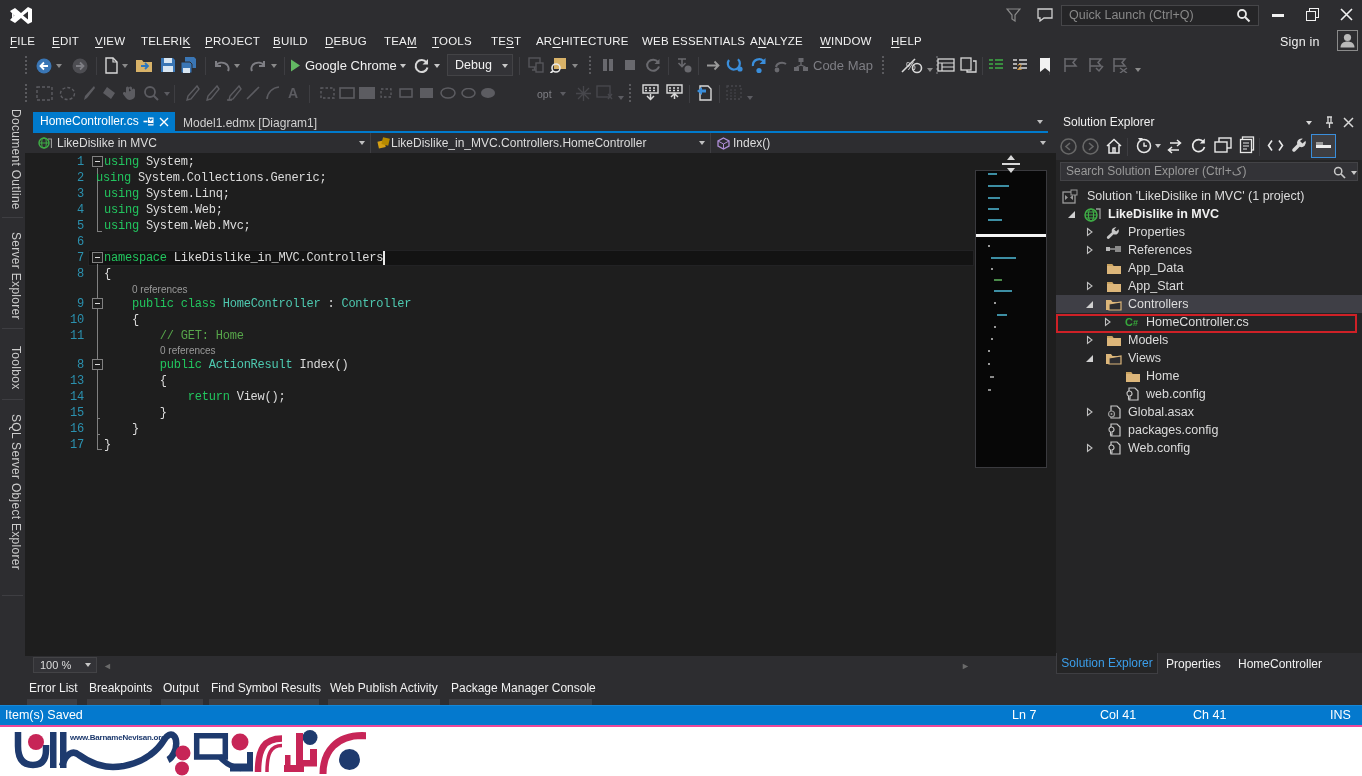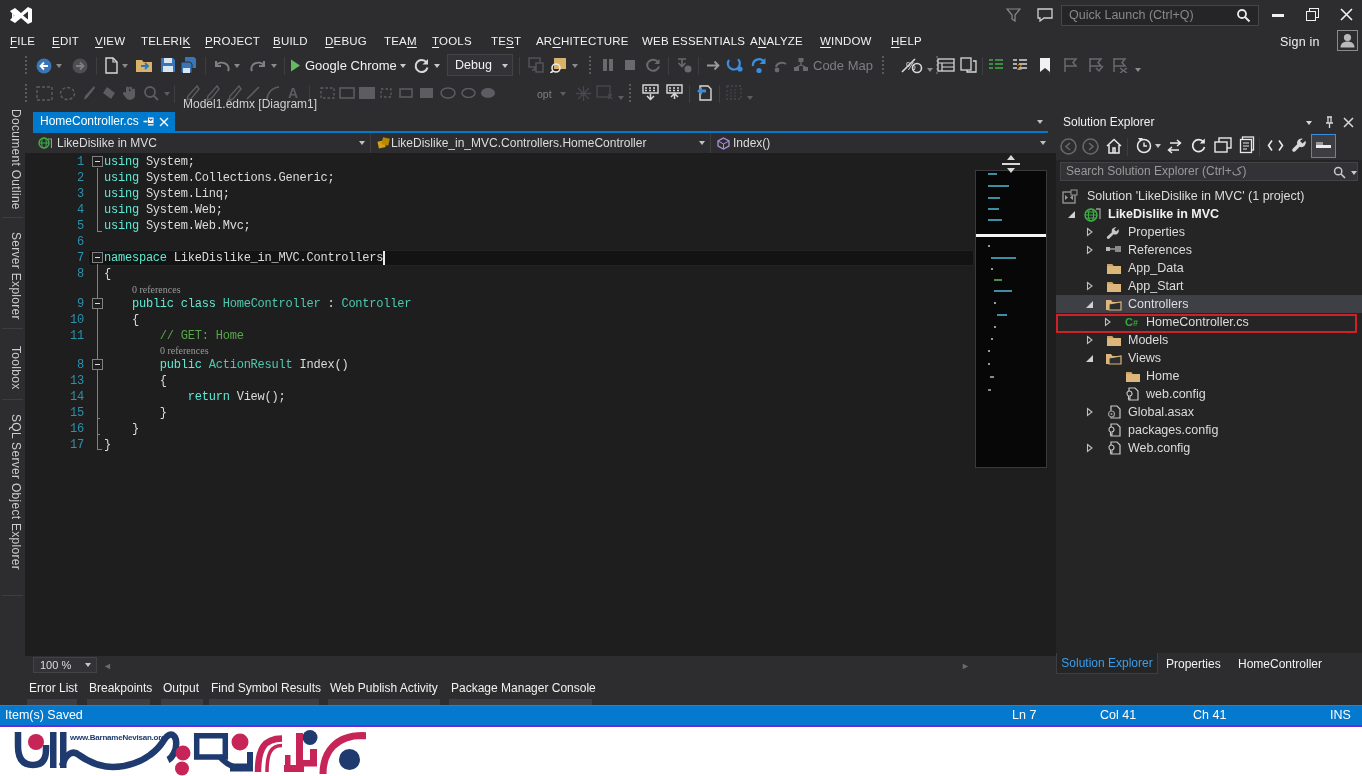--- a/index.html
+++ b/index.html
@@ -19,28 +19,28 @@
 
 .tb{left:16px;width:1362px;height:28px}
 .sep{position:absolute;width:1px;height:18px;background:#3e3e42;top:5px}
 .dd{position:absolute;width:0;height:0;border-left:3.5px solid transparent;border-right:3.5px solid transparent;border-top:4px solid #8a8a8a;top:12px}
 .grip{position:absolute;top:4px;width:2px;height:20px;background-image:repeating-linear-gradient(#5a5a5e 0 2px,transparent 2px 4px)}
 
 #leftbar{left:0;top:95px;width:25px;height:610px;background:#2d2d30}
 .vtab{position:absolute;left:2px;width:21px;color:#cdcdcd;font-size:12px;writing-mode:vertical-rl;letter-spacing:.3px;padding-top:6px;background:#2d2d30;border-bottom:1px solid #3e3e42}
 
 #tabActive{left:33px;top:112px;width:142px;height:19px;background:#007acc;color:#fff;font-size:12px;line-height:19px;padding-left:7px}
-#tabIn{left:183px;top:97px;font-size:12px;color:#d0d0d0}
+#tabIn{left:183px;top:116px;font-size:12px;color:#d0d0d0}
 #blueline{left:33px;top:131px;width:1015px;height:2px;background:#007acc}
 #crumbs{left:25px;top:133px;width:1031px;height:20px;background:#2d2d30;font-size:12px;color:#dcdcdc}
 #editor{left:25px;top:153px;width:1031px;height:503px;background:#1e1e1e}
 .ln{position:absolute;left:0;width:59px;text-align:right;color:#2b91af;font-family:"Liberation Mono",monospace;font-size:12px;line-height:16px;letter-spacing:-.2px}
 .cl{position:absolute;font-family:"Liberation Mono",monospace;font-size:12px;line-height:16px;letter-spacing:-.22px;white-space:pre;color:#dcdcdc}
-.k{color:#5eead4}.t{color:#4ec9b0}.c{color:#57a64a}
-.ref{position:absolute;font-size:10px;color:#9a9a9a;font-family:Liberation Serif, serif}
+.k{color:#22c55e}.t{color:#4ec9b0}.c{color:#57a64a}
+.ref{position:absolute;font-size:10px;color:#9a9a9a;font-family:Liberation Sans, sans-serif}
 .fold{position:absolute;left:67px;width:11px;height:11px;border:1px solid #808080;background:#1e1e1e;color:#dcdcdc;z-index:3}
 .fold:after{content:"";position:absolute;left:2px;top:4px;width:5px;height:1px;background:#dcdcdc}
 .vline{position:absolute;left:72px;width:1px;background:#808080}
 .vfoot{position:absolute;left:72px;width:5px;height:1px;background:#808080}
 
 #map{left:950px;top:17px;width:72px;height:298px;background:#070707;border:1px solid #3a3a3e}
 .mk{position:absolute;height:2px}
 
 #zoomrow{left:25px;top:656px;width:1031px;height:18px;background:#2d2d30}
 
@@ -51,21 +51,21 @@
 .row{position:absolute;left:0;width:306px;height:18px;font-size:12.5px;color:#dcdcdc;line-height:18px}
 .row b{font-weight:bold;color:#f1f1f1}
 
 .ti{position:absolute;top:2px}
 
 #btabs{left:0;top:674px;width:1362px;height:31px;background:#2d2d30;font-size:12px;color:#f1f1f1}
 #btabs span{position:absolute;top:7px}
 .tabbox{position:absolute;top:25px;height:6px;background:#3e3e42}
 #status{left:0;top:705px;width:1362px;height:20px;background:#0479ce;border-top:1px solid #1588d8;color:#fff;font-size:12.5px}
 #status span{position:absolute;top:2px}
-#white{left:0;top:725px;width:1362px;height:51px;background:#fff;border-top:2px solid #6d28d9}
+#white{left:0;top:725px;width:1362px;height:51px;background:#fff;border-top:2px solid #ec4899}
 </style>
 </head>
 <body>
 
 <div class="abs" id="title">
   <svg class="abs" style="left:10px;top:7px" width="22" height="17" viewBox="0 0 22 17">
       <path d="M0 4 L5 1 L11 6 L18 0 L22 2 L22 15 L18 17 L11 11 L5 16 L0 13 L4 8.5 Z M2 6.5 L2 10.5 L4.5 8.5 Z M13 8.5 L18 12.5 L18 4.5 Z" fill="#ffffff"></path>
     </svg>
   <svg class="abs" style="left:1006px;top:8px" width="15" height="14">
       <path d="M1 1 h13 l-5 6 v6 l-3 -2 v-4 Z" fill="none" stroke="#8a8a8a" stroke-width="1.2"></path>
@@ -439,21 +439,21 @@
   <div class="fold" style="top:206px"></div>
 
   <div class="vline" style="top:15px;height:63px"></div>
   <div class="vfoot" style="top:78px"></div>
   <div class="vline" style="top:111px;height:185px"></div>
   <div class="vfoot" style="top:265px;width:3px"></div>
   <div class="vfoot" style="top:281px;width:3px"></div>
   <div class="vfoot" style="top:296px"></div>
 
   <div class="cl" style="left:79px;top:1px"><span class="k">using</span> System;</div>
-  <div class="cl" style="left:79px;top:17px"><span class="k">using</span> System.Collections.Generic;</div>
+  <div class="cl" style="left:71px;top:17px"><span class="k">using</span> System.Collections.Generic;</div>
   <div class="cl" style="left:79px;top:33px"><span class="k">using</span> System.Linq;</div>
   <div class="cl" style="left:79px;top:49px"><span class="k">using</span> System.Web;</div>
   <div class="cl" style="left:79px;top:65px"><span class="k">using</span> System.Web.Mvc;</div>
   <div class="cl" style="left:79px;top:97px"><span class="k">namespace</span> LikeDislike_in_MVC.Controllers</div>
   <div class="abs" style="left:358px;top:98px;width:1.5px;height:14px;background:#eaeaea"></div>
   <div class="cl" style="left:79px;top:113px">{</div>
   <div class="ref" style="left:107px;top:131px">0 references</div>
   <div class="cl" style="left:79px;top:143px">    <span class="k">public</span> <span class="k">class</span> <span class="t">HomeController</span> : <span class="t">Controller</span></div>
   <div class="cl" style="left:79px;top:159px">    {</div>
   <div class="cl" style="left:79px;top:175px">        <span class="c">// GET: Home</span></div>

